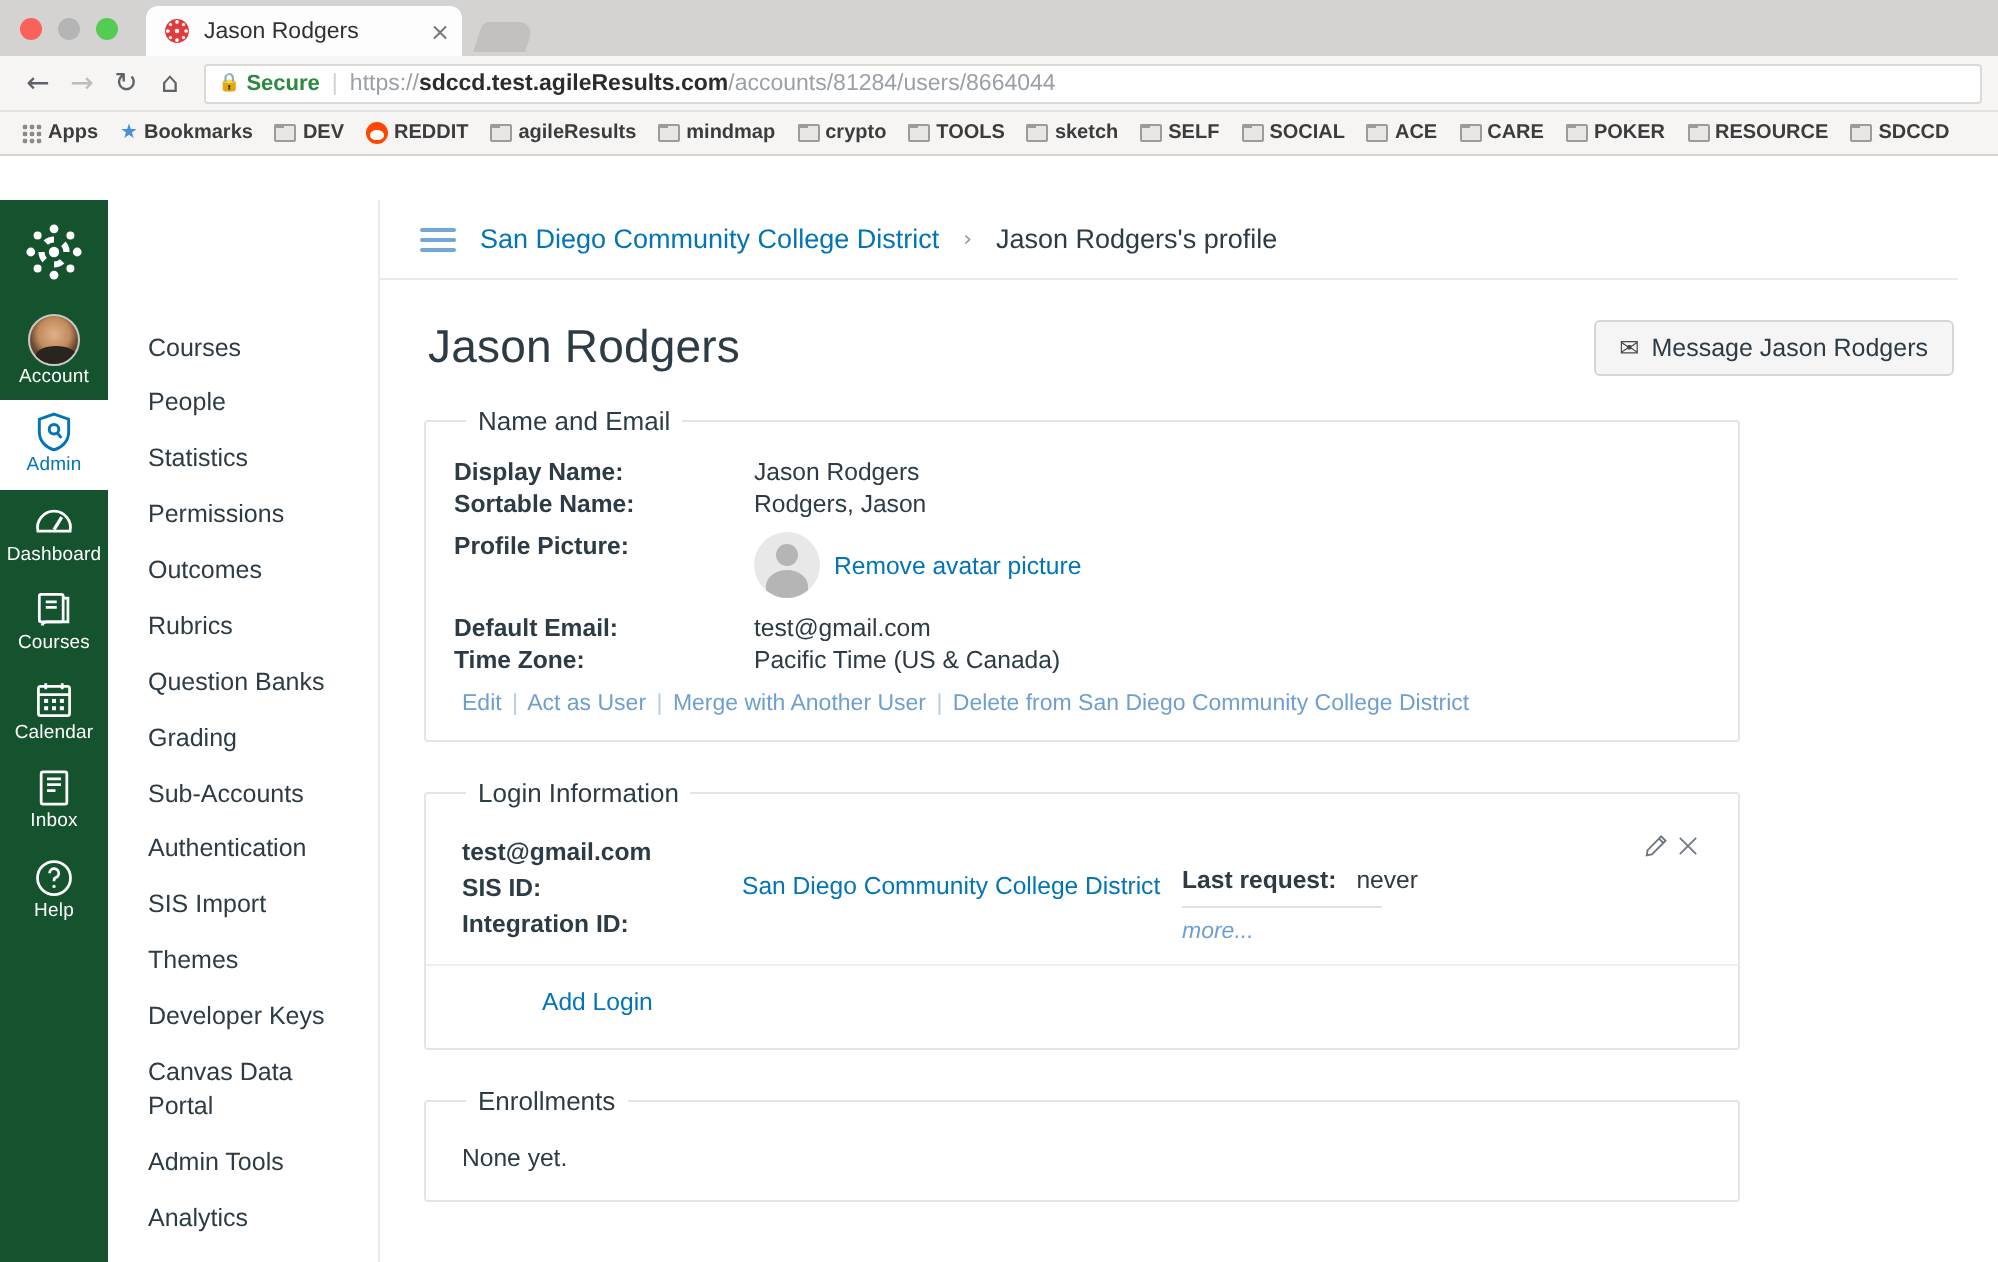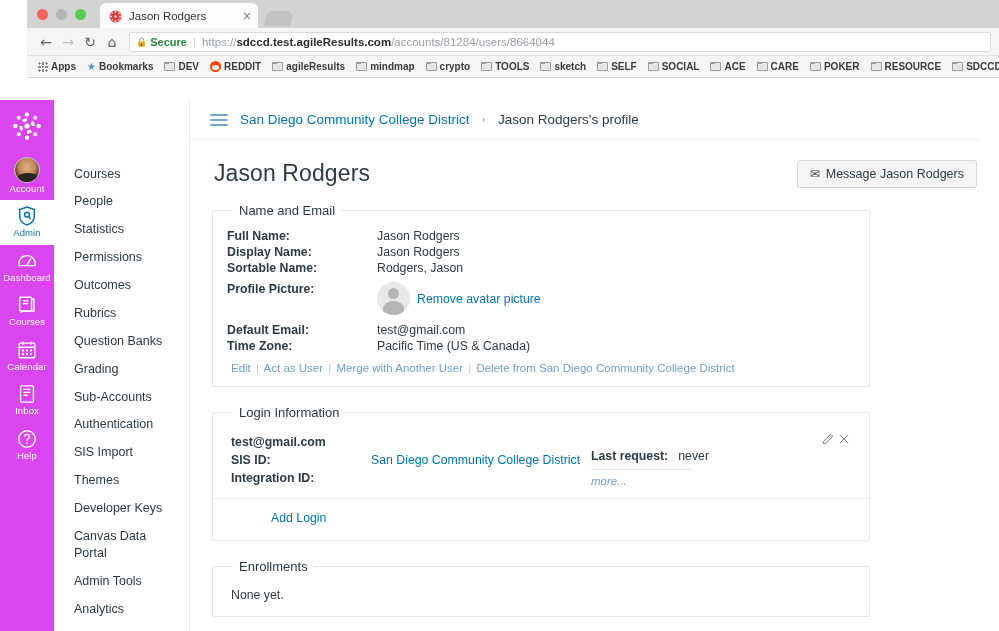--- a/index.html
+++ b/index.html
@@ -6,21 +6,21 @@
   html, body {
     margin: 0; padding: 0;
     width: 999px; height: 631px;
     overflow: hidden;
     background: #ffffff;
     font-family: "Liberation Sans", sans-serif;
     -webkit-font-smoothing: antialiased;
   }
 
   
-  .browser { width: 999px; height: 631px; position: relative; padding-left: 27px; }
+  .browser { width: 999px; height: 631px; position: relative; }
 
   .tabstrip {
     height: 28px; background: #d5d3d1; position: relative;
     display: flex; align-items: flex-end;
   }
   .traffic { display: flex; gap: 8px; align-items: center; padding: 0 0 8px 10px; }
   .dot { width: 11px; height: 11px; border-radius: 50%; }
   .dot.red { background: #fa615a; }
   .dot.yellow { background: #b5b5b5; }
   .dot.green { background: #52cd52; }
@@ -109,21 +109,21 @@
   }
 
   
   .app {
     position: absolute; top: 100px; left: 0; right: 0; bottom: 0;
     display: flex; background: #ffffff;
   }
 
   
   .globalnav {
-    width: 54px; flex: 0 0 54px; background: #d946ef;
+    width: 54px; flex: 0 0 54px; background: #14532d;
     display: flex; flex-direction: column; align-items: center;
     padding-top: 6px;
   }
   .gn-logo { width: 40px; height: 40px; margin-bottom: 6px; }
   .gn-item {
     width: 54px; padding: 5px 0 6px; display: flex; flex-direction: column;
     align-items: center; gap: 1px;
   }
   .gn-item.active { background: #ffffff; }
   .gn-label {
@@ -492,24 +492,20 @@
           <span class="env-ico">✉</span>
           <span>Message Jason Rodgers</span>
         </div>
 
         <h1 class="page-title">Jason Rodgers</h1>
 
         <fieldset class="box">
           <legend>Name and Email</legend>
           <table class="kv">
             <tbody>
-              <tr>
-                <td class="k">Full Name:</td>
-                <td class="v">Jason Rodgers</td>
-              </tr>
               <tr>
                 <td class="k">Display Name:</td>
                 <td class="v">Jason Rodgers</td>
               </tr>
               <tr>
                 <td class="k">Sortable Name:</td>
                 <td class="v">Rodgers, Jason</td>
               </tr>
               <tr class="tall">
                 <td class="k">Profile Picture:</td>

